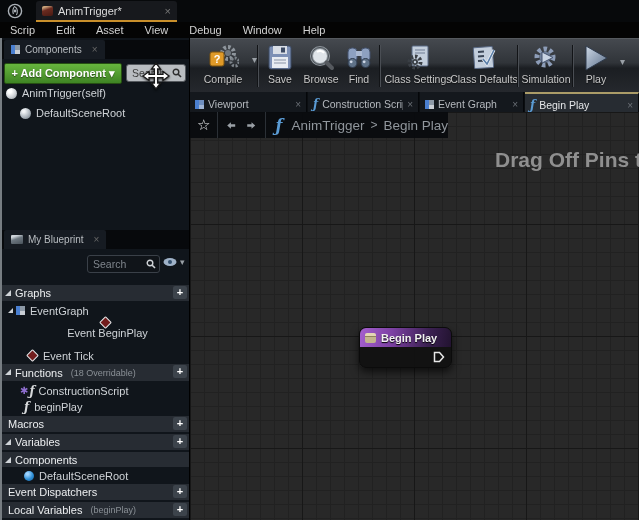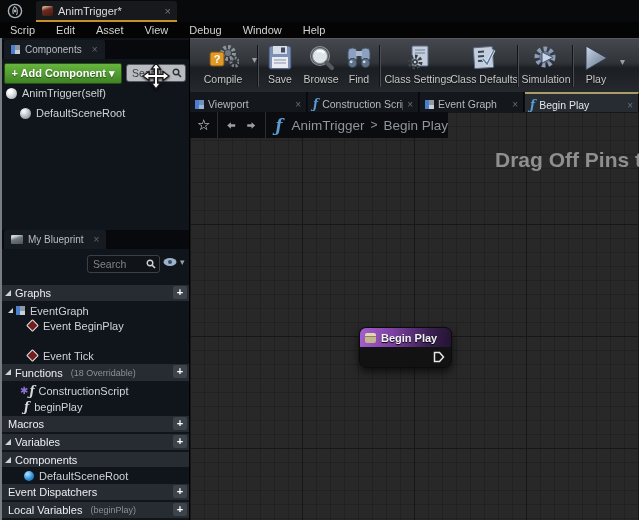--- a/index.html
+++ b/index.html
@@ -192,21 +192,21 @@
     <div class="sect" style="top:247px;height:16px;">
       <span class="tri"></span>
       <span class="lbl">Graphs</span>
       <span class="plusbtn">+</span>
     </div>
     <div class="trow" style="top:265px;padding-left:6px;">
       <span class="tri-exp"></span>
       <span class="grid-ic" style="margin-right:5px;"></span>
       <span class="lbl">EventGraph</span>
     </div>
-    <div class="trow" style="top:280px;padding-left:24px;">
+    <div class="trow" style="top:280px;padding-left:24px;flex-direction:column;">
       <span class="diamond"></span>
       <span class="lbl">Event BeginPlay</span>
     </div>
     <div class="trow" style="top:310px;padding-left:24px;">
       <span class="diamond"></span>
       <span class="lbl">Event Tick</span>
     </div>
 
     <div class="sect" style="top:326px;height:17px;">
       <span class="tri"></span>

